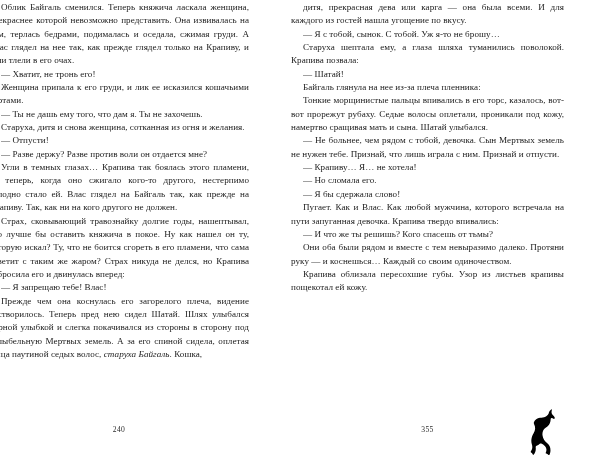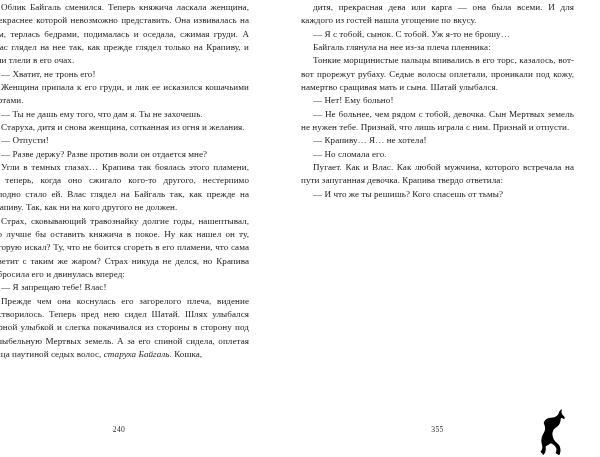--- a/index.html
+++ b/index.html
@@ -28,21 +28,21 @@
     height: 457px;
   }
 
   
   #page-left {
     left: 0;
     width: 249px;
   }
   
   #page-right {
-    left: 301px;
+    left: 291px;
     width: 273px;
   }
 
   .textblock {
     position: absolute;
     top: 1px;
     left: 0;
     width: 100%;
     font-size: 9.1px;
     line-height: 13.35px;
@@ -111,28 +111,32 @@
         <p class="dialogue">— Я запрещаю тебе! Влас!</p>
         <p>Прежде чем она коснулась его загорелого плеча, видение растворилось. Теперь пред нею сидел Шатай. Шлях улыбался дурной улыбкой и слегка покачивался из стороны в сторону под колыбельную Мертвых земель. А за его спиной сидела, оплетая юнца паутиной седых волос, <em>старуха Байгаль</em>. Кошка,</p>
       </div>
     <div class="folio">240</div>
   </div>
 
   <div class="page" id="page-right">
     <div class="textblock" id="right-text">
         <p>дитя, прекрасная дева или карга — она была всеми. И для каждого из гостей нашла угощение по вкусу.</p>
         <p class="dialogue">— Я с тобой, сынок. С тобой. Уж я-то не брошу…</p>
+        <p>Старуха шептала ему, а глаза шляха туманились поволокой. Крапива позвала:</p>
+        <p class="dialogue">— Шатай!</p>
         <p>Байгаль глянула на нее из-за плеча пленника:</p>
         <p>Тонкие морщинистые пальцы впивались в его торс, казалось, вот-вот прорежут рубаху. Седые волосы оплетали, проникали под кожу, намертво сращивая мать и сына. Шатай улыбался.</p>
-        <p class="dialogue">— Нет! Ему больно!</p>
         <p class="dialogue">— Не больнее, чем рядом с тобой, девочка. Сын Мертвых земель не нужен тебе. Признай, что лишь играла с ним. Признай и отпусти.</p>
         <p class="dialogue">— Крапиву… Я… не хотела!</p>
         <p class="dialogue">— Но сломала его.</p>
-        <p>Пугает. Как и Влас. Как любой мужчина, которого встречала на пути запуганная девочка. Крапива твердо ответила:</p>
+        <p class="dialogue">— Я бы сдержала слово!</p>
+        <p>Пугает. Как и Влас. Как любой мужчина, которого встречала на пути запуганная девочка. Крапива твердо впивались:</p>
         <p class="dialogue">— И что же ты решишь? Кого спасешь от тьмы?</p>
+        <p>Они оба были рядом и вместе с тем невыразимо далеко. Протяни руку — и коснешься… Каждый со своим одиночеством.</p>
+        <p>Крапива облизала пересохшие губы. Узор из листьев крапивы пощекотал ей кожу.</p>
       </div>
     <div class="folio">355</div>
 
     <div id="colophon">
       <svg viewBox="0 0 34 46" xmlns="http://www.w3.org/2000/svg" aria-hidden="true">
         <path fill="#000000" d="M24.9 3.2c.5-1.1 1.3-2.1 2.3-2.8.4-.3.9.1.7.6-.3.9-.4 1.8-.3 2.7.1.9.5 1.6 1.2 2.2.9.8 1.6 1.8 2 2.9.3.8-.6 1.5-1.3 1-.6-.4-1.2-.6-1.9-.7-.5 0-.9.4-.9.9 0 1.6-.3 3.1-1 4.5-.8 1.7-2.1 3-3.7 3.9-1.4.8-2.4 2-3 3.5-.5 1.4-.7 2.9-.5 4.4.2 1.7.8 3.3 1.7 4.7.8 1.3 1.9 2.4 3.1 3.3 1.1.8 2 1.9 2.5 3.2.6 1.6.8 3.3.6 5-.1 1.1-.4 2.2-.9 3.2-.2.4-.7.5-1 .2-.7-.6-1.5-1-2.3-1.3-.4-.1-.6-.6-.4-1 .5-1 .7-2.2.6-3.3-.1-1.3-.7-2.5-1.6-3.4-1-1-2.2-1.8-3.5-2.4-.5-.2-1.1-.1-1.5.3-.9.9-2 1.6-3.2 2-.6.2-1 .8-.9 1.4.2 1.4.1 2.9-.3 4.3-.3 1.1-.8 2.1-1.5 3-.3.4-.9.3-1.1-.1-.4-.8-1-1.4-1.7-1.9-.4-.3-.5-.8-.2-1.2.7-.9 1.1-1.9 1.3-3 .2-1.2.1-2.5-.3-3.7-.5-1.6-.7-3.3-.5-5 .2-2.2 1-4.4 2.2-6.3.9-1.4 1.4-3 1.5-4.6.1-1.5-.2-3-.9-4.3-.4-.8-.5-1.7-.2-2.5.4-1.1 1.2-2.1 2.2-2.7 1.6-.9 3.4-1.4 5.2-1.4 1.9 0 3.7-.6 5.2-1.7 1-.8 1.8-1.8 2.3-3z"></path>
         <path fill="#000000" d="M27.7 6.4c.3 0 .6.3.6.6s-.3.6-.6.6-.6-.3-.6-.6.3-.6.6-.6z" opacity="0"></path>
       </svg>
     </div>
   </div>

